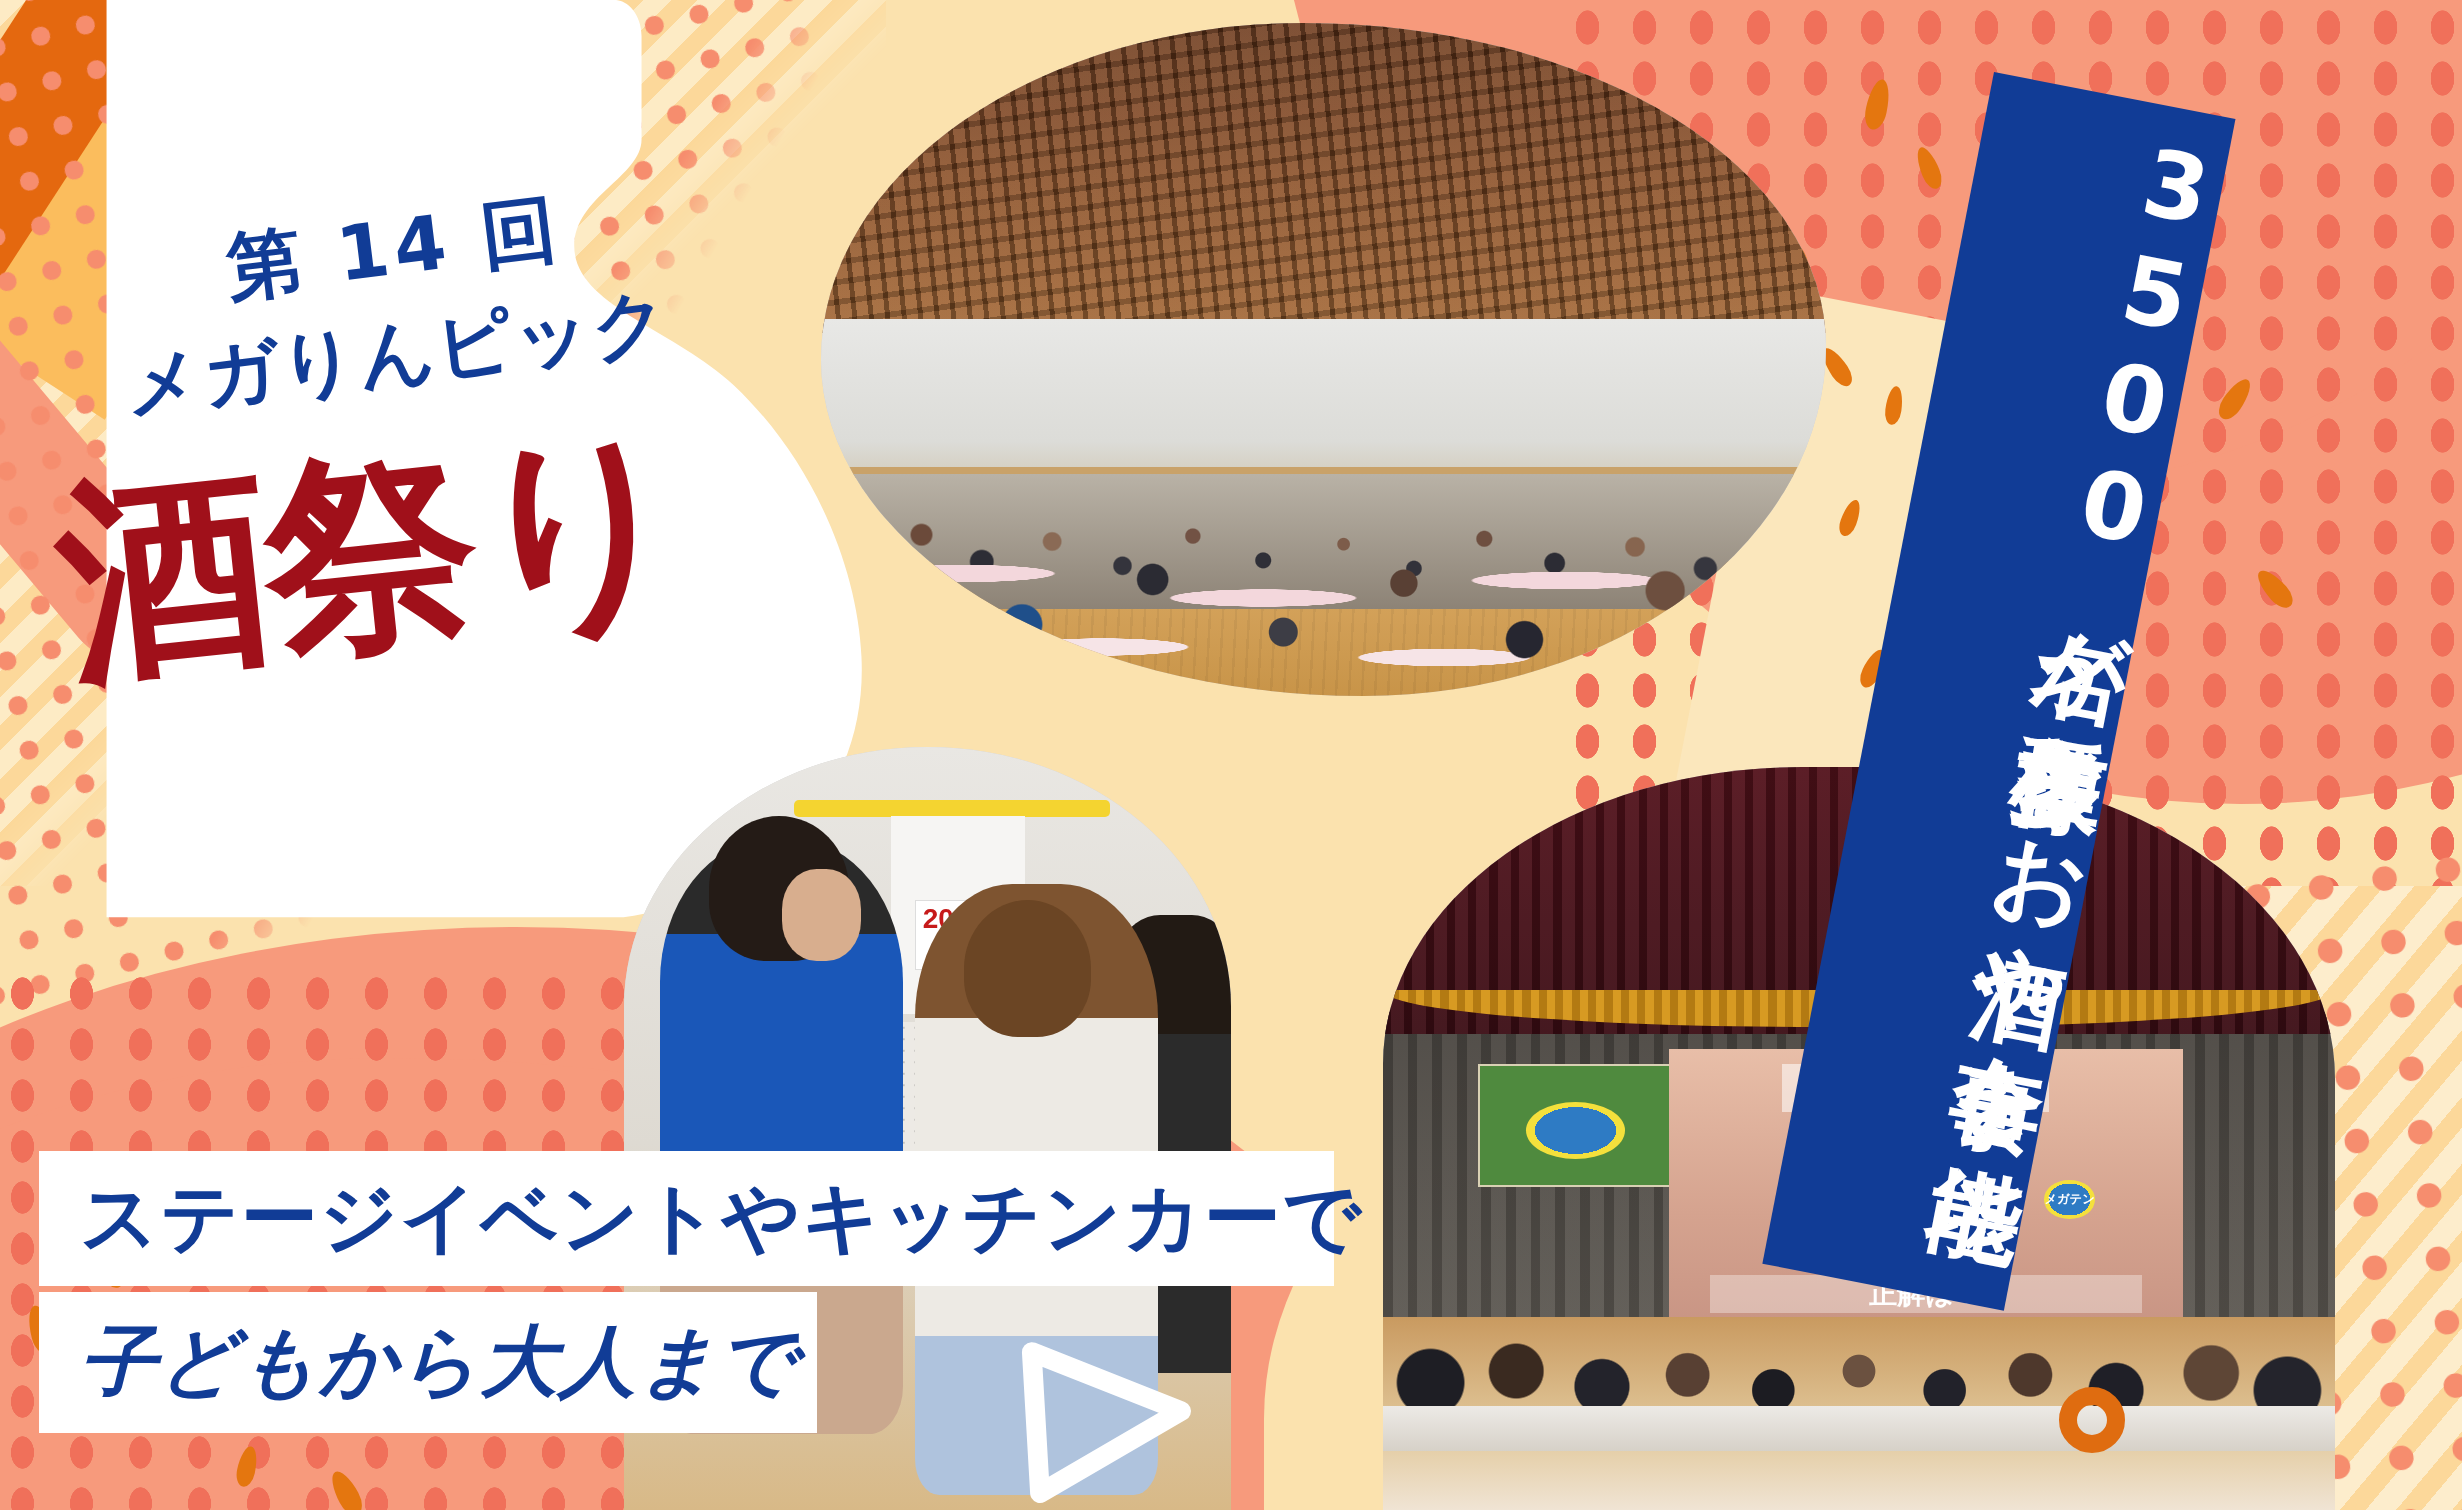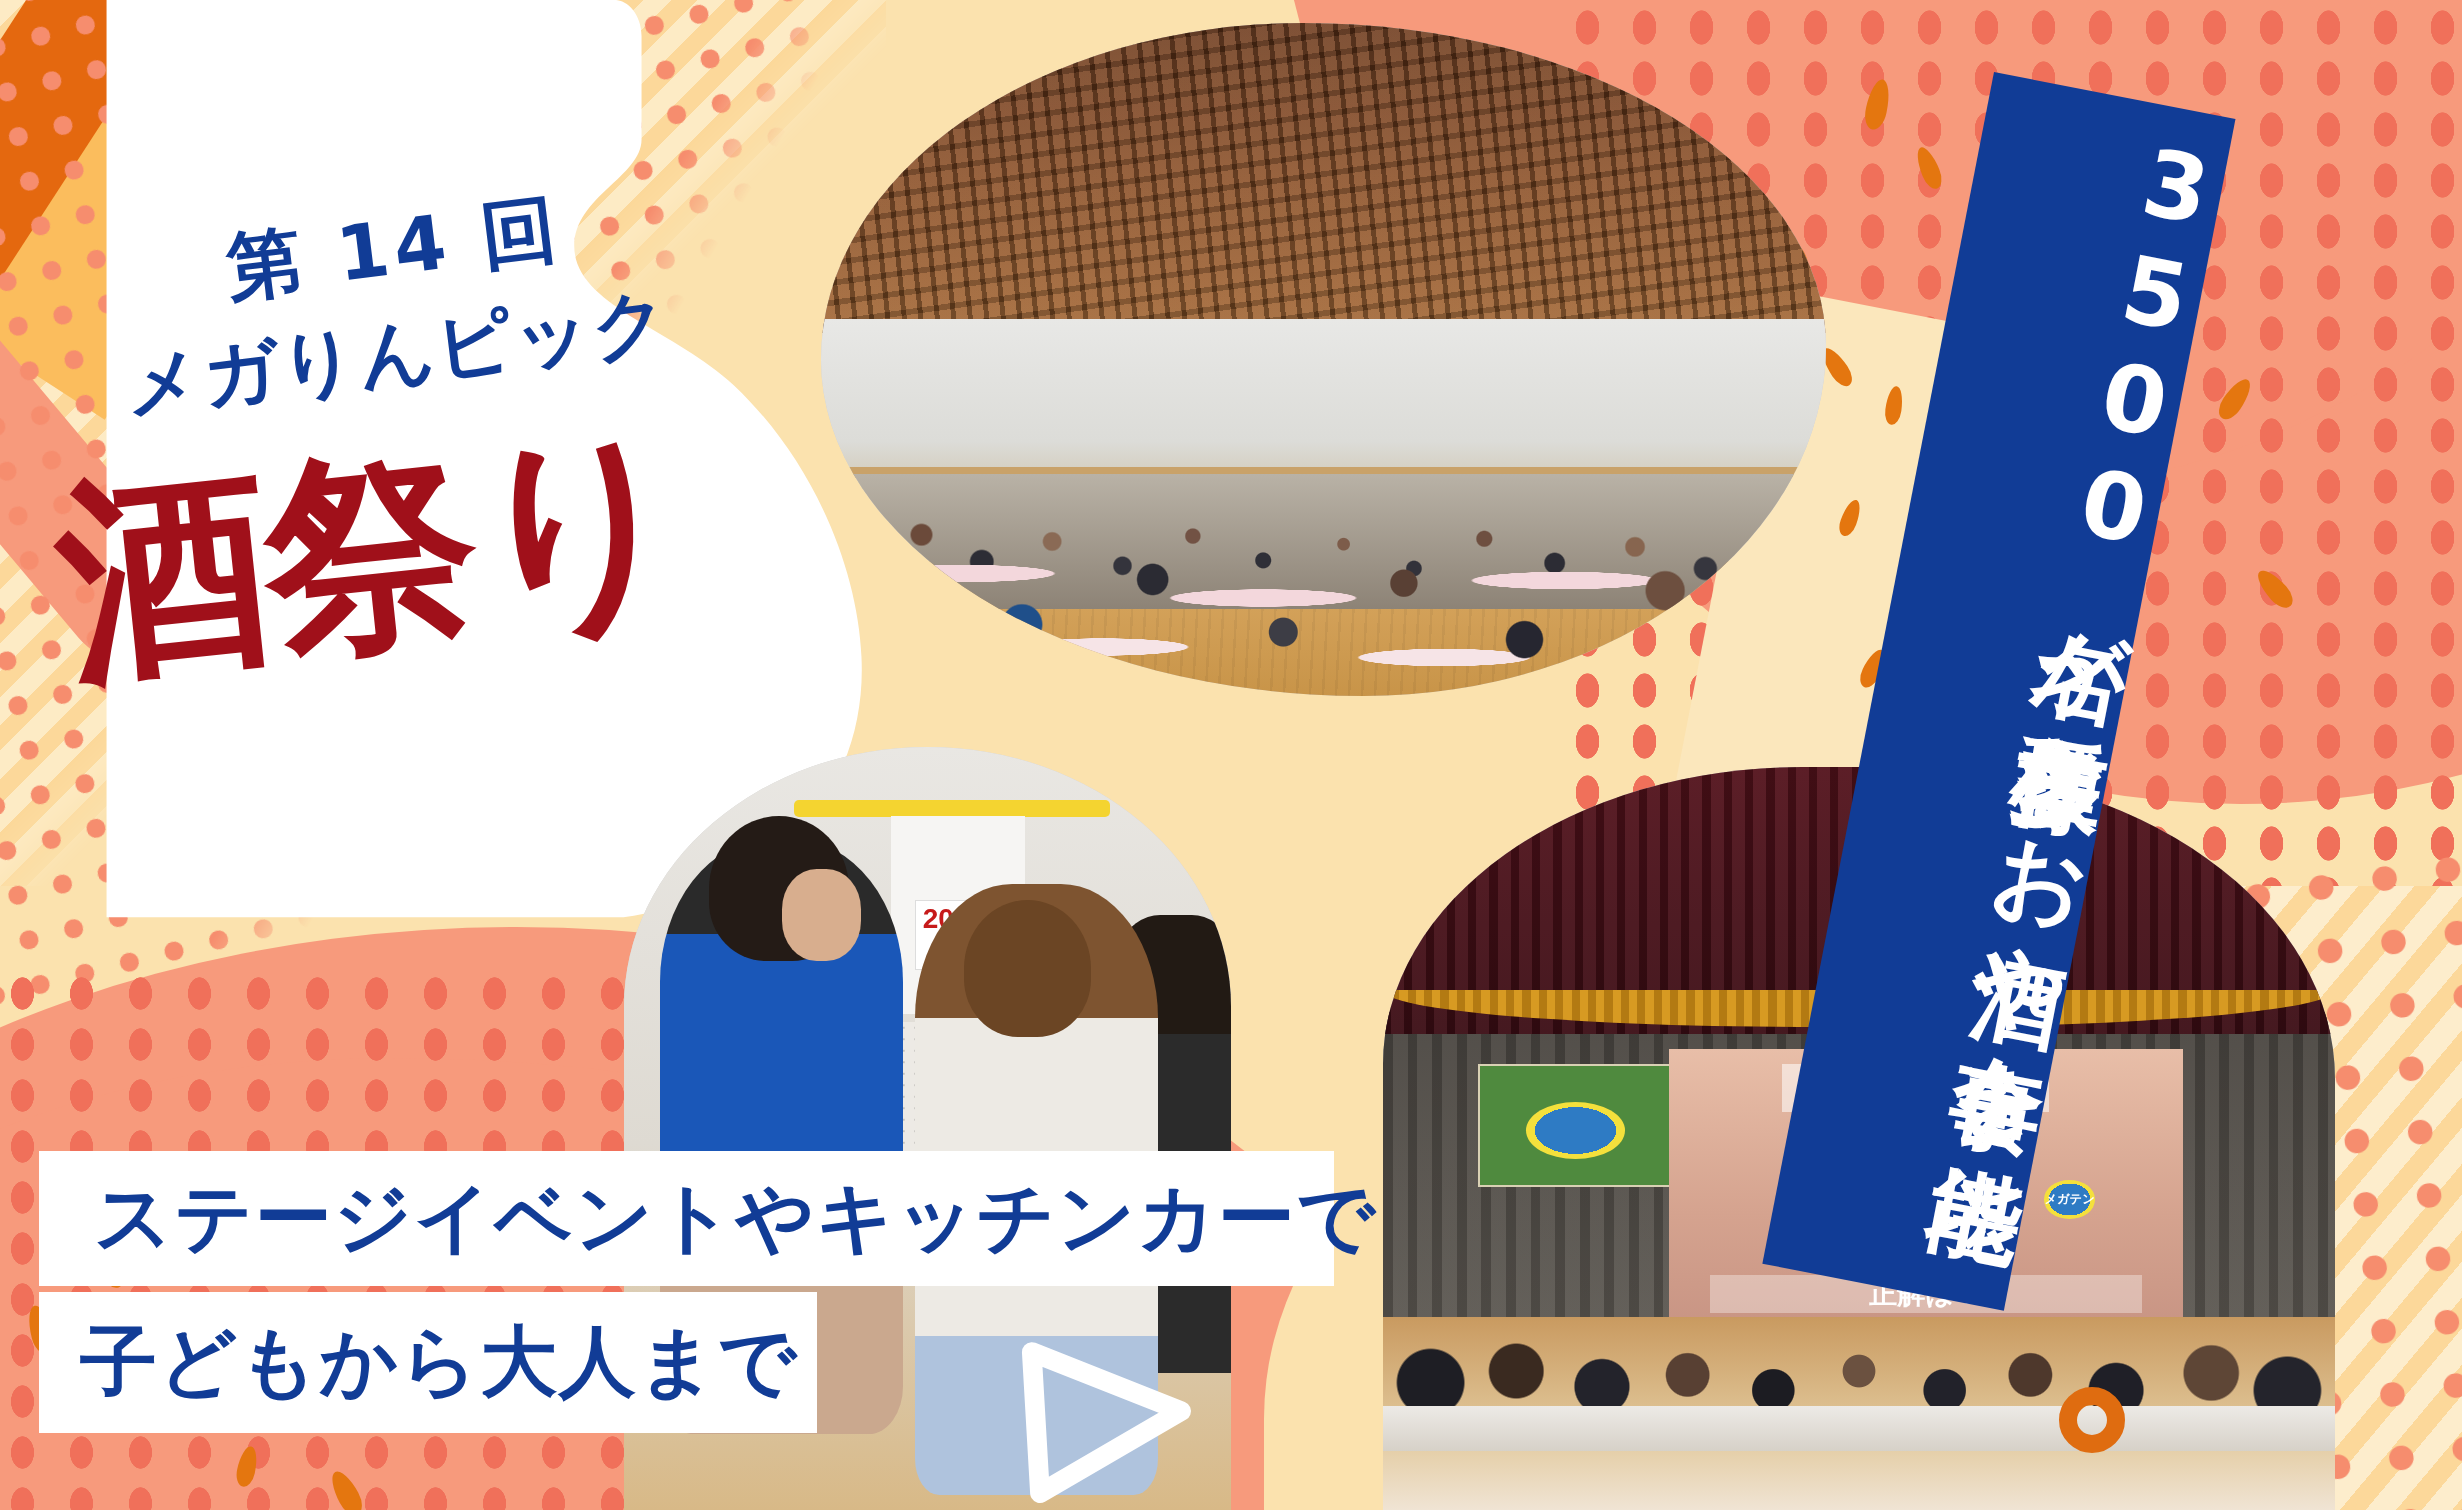--- a/index.html
+++ b/index.html
@@ -519,26 +519,27 @@
   .tagbox{
     position:absolute;
     background:#fff;
     display:flex;
     align-items:center;
     box-sizing:border-box;
   }
   #tagbox-1{
     left:39px; top:1151px;
     width:1295px; height:135px;
-    padding-left:55px;
+    padding-left:41px;
   }
   #tagbox-2{
     left:39px; top:1292px;
     width:778px; height:141px;
     padding-left:41px;
+    font-style:italic;
   }
   .tag-text{
     color:#113C96;
     font-size:77px;
     font-weight:bold;
     letter-spacing:1.6px;
     white-space:nowrap;
     font-family:"DejaVu Sans","Liberation Sans",sans-serif;
   }
 </style>

